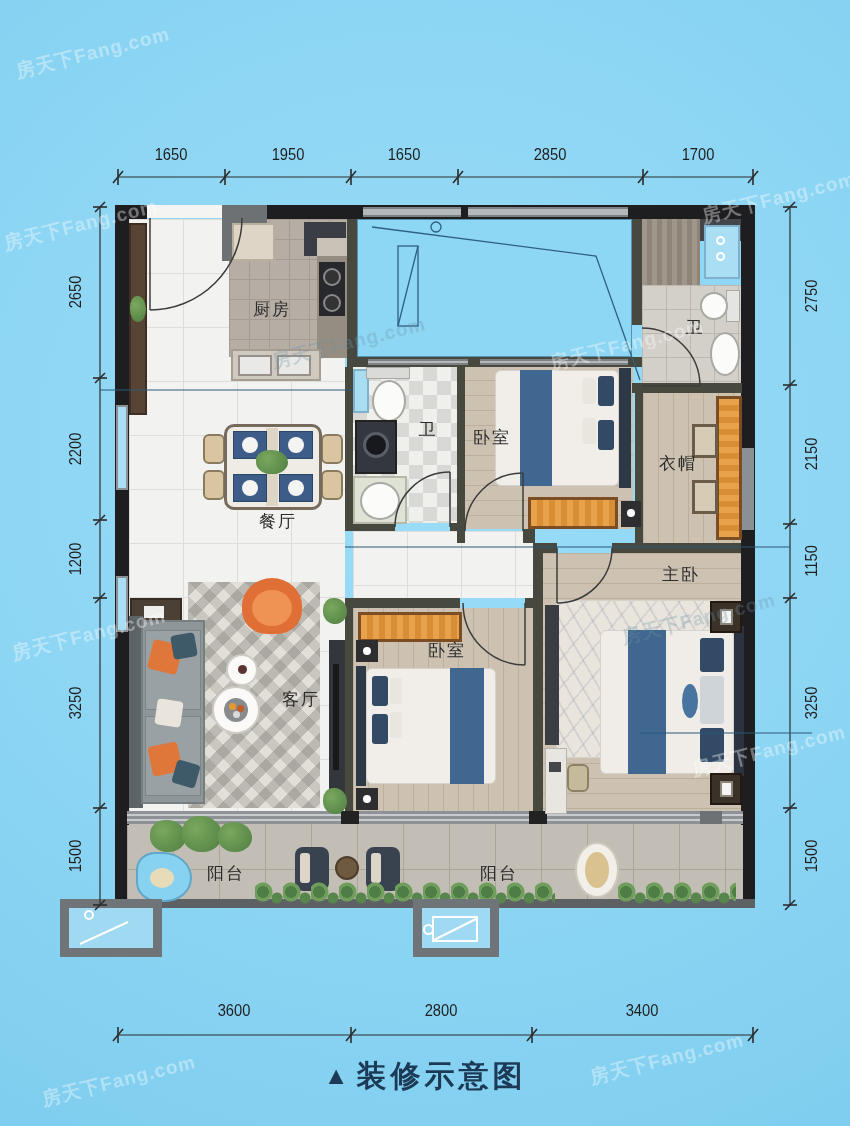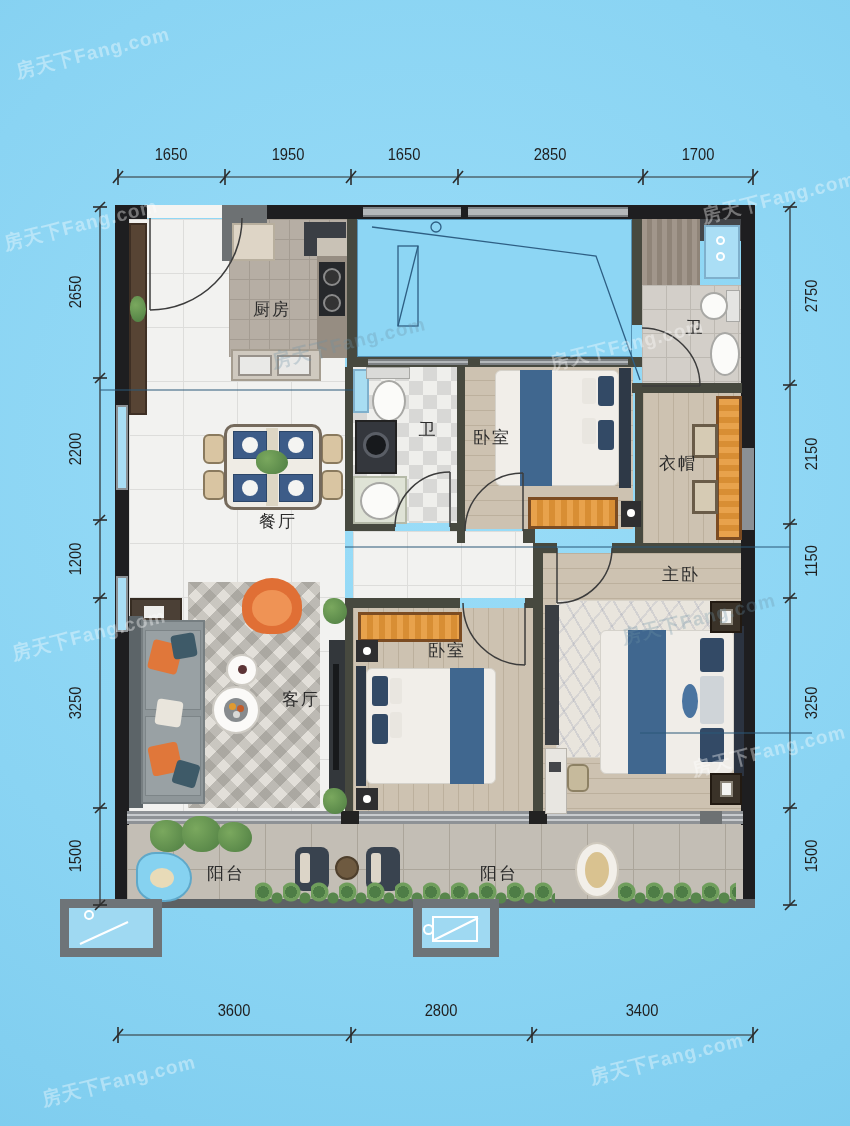--- a/index.html
+++ b/index.html
@@ -351,14 +351,17 @@
   <div class="wm" style="left:700px;top:185px">房天下Fang.com</div>
   <div class="wm" style="left:2px;top:212px">房天下Fang.com</div>
   <div class="wm dk" style="left:270px;top:330px">房天下Fang.com</div>
   <div class="wm" style="left:548px;top:332px">房天下Fang.com</div>
   <div class="wm" style="left:10px;top:622px">房天下Fang.com</div>
   <div class="wm dk" style="left:620px;top:606px">房天下Fang.com</div>
   <div class="wm" style="left:690px;top:738px">房天下Fang.com</div>
   <div class="wm" style="left:588px;top:1046px">房天下Fang.com</div>
   <div class="wm" style="left:40px;top:1068px">房天下Fang.com</div>
 
+  <div id="caption">
+    <span class="tri">▲</span><span>装修示意图</span>
+  </div>
 
 </div>
 
 </body></html>

